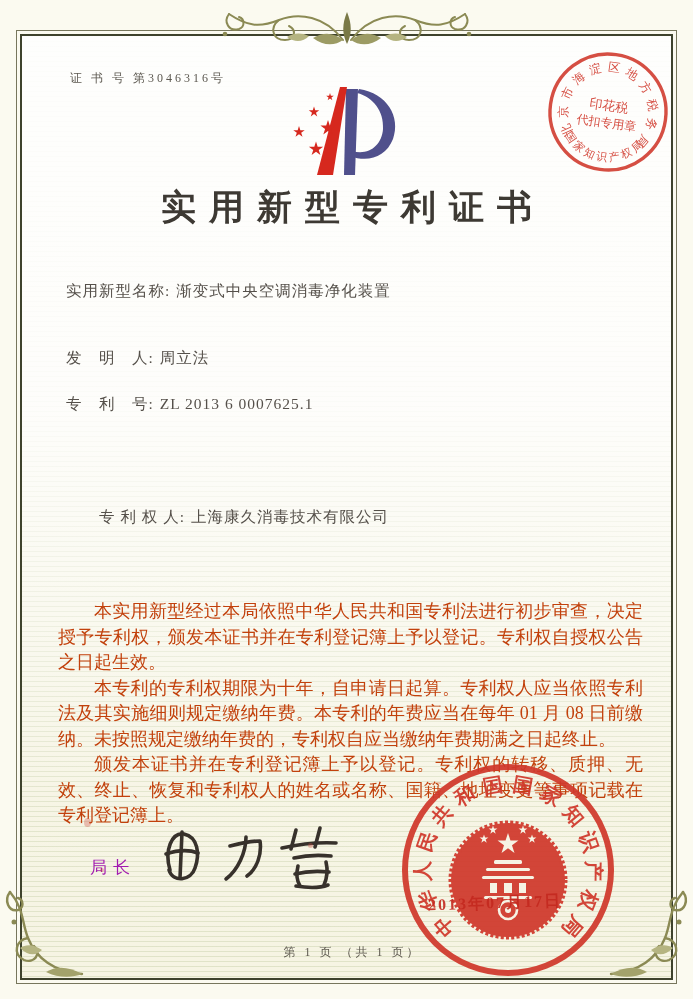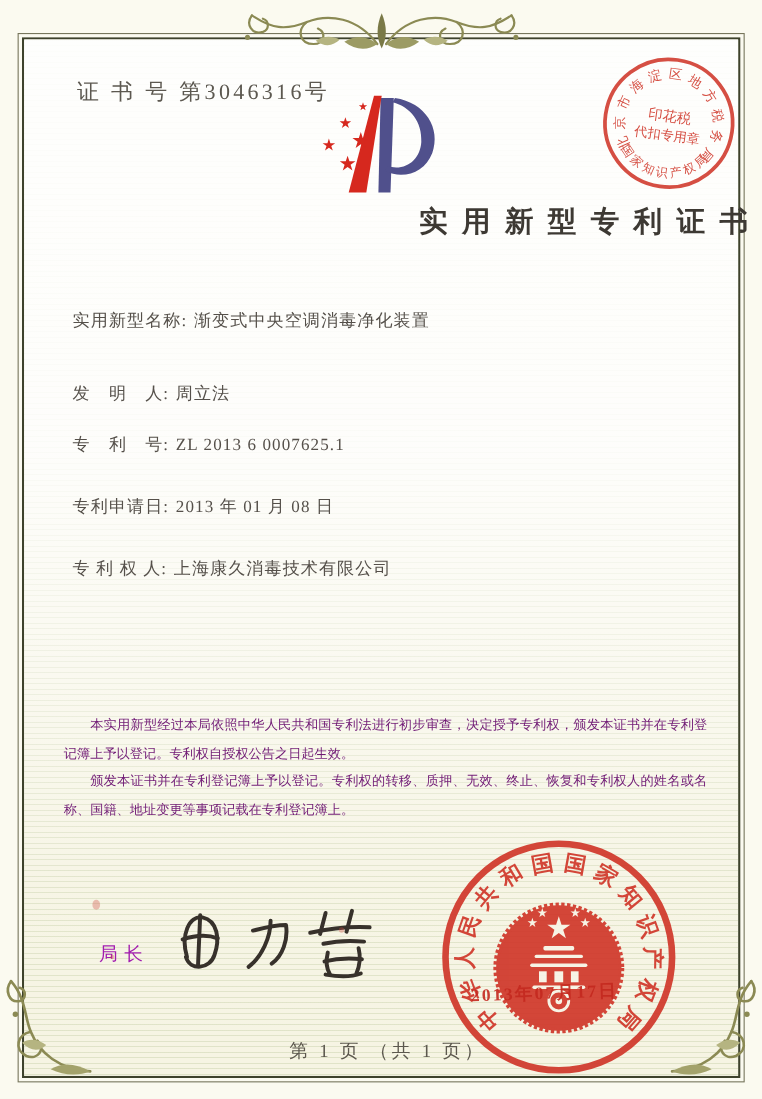--- a/index.html
+++ b/index.html
@@ -30,43 +30,43 @@
     position:absolute;inset:0;
     background:linear-gradient(180deg,
       rgba(255,255,255,0.92) 0%,
       rgba(255,255,255,0.85) 40%,
       rgba(255,255,255,0.45) 62%,
       rgba(255,255,255,0.08) 82%,
       rgba(255,255,255,0) 100%);
   }
   .abs{position:absolute;}
   .cert-number{
-    left:70px;top:70px;font-size:20px;color:#5c5850;letter-spacing:3px;
+    left:70px;top:70px;font-size:12px;color:#5c5850;letter-spacing:3px;
   }
   .title{
-    left:0;right:0;top:184px;text-align:right;
-    font-size:26px;font-weight:600;color:#3d3933;letter-spacing:13px;
+    left:0;right:0;top:184px;text-align:center;
+    font-size:35px;font-weight:600;color:#3d3933;letter-spacing:13px;
     text-indent:13px;
   }
   .field{
     left:66px;right:50px;font-size:15.5px;color:#55504a;letter-spacing:1px;
     white-space:nowrap;
   }
   .field .val{margin-left:6px;}
   .paras{
     left:58px;right:50px;top:599px;
-    font-size:12px;color:#701a75;line-height:25.5px;text-align:justify;margin-top:48px;
+    font-size:18px;color:#c2410c;line-height:25.5px;text-align:justify;
   }
   .paras p{margin:0;text-indent:2em;}
   .sig-title{
     left:90px;top:856px;font-size:17px;color:#a21caf;letter-spacing:6px;
   }
   .footer{
     left:12px;right:0;top:944px;text-align:center;
-    font-size:17px;color:#5c584e;letter-spacing:3px;
+    font-size:12px;color:#5c584e;letter-spacing:3px;
   }
   .red-date{
     left:428px;top:893px;font-size:16px;color:#c4291f;letter-spacing:2px;
     transform:rotate(-2deg);font-weight:600;opacity:.9;
   }
   .seal-tax{left:546px;top:50px;transform:rotate(8deg);opacity:.88;}
   .seal-main{left:398px;top:760px;opacity:.92;}
   .ornament{color:#8b8a54;}
   .speckle{border-radius:50%;background:rgba(205,80,70,.35);}
   svg text{font-family:"Liberation Serif","DejaVu Serif",serif;}
@@ -143,29 +143,27 @@
 
   <div class="abs field" style="top:348px;">
     <span>发　明　人:</span><span class="val">周立法</span>
   </div>
   <div class="abs field" style="top:281px;">
     <span>实用新型名称:</span><span class="val">渐变式中央空调消毒净化装置</span>
   </div>
   <div class="abs field" style="top:394px;">
     <span>专　利　号:</span><span class="val">ZL 2013 6 0007625.1</span>
   </div>
-  <div class="abs field" style="top:450px;">
-    <span>专利申请日:</span><span class="val">2013 年 01 月 08 日</span>
-  </div>
-  <div class="abs field" style="top:507px;">
+  <div class="abs field" style="top:507px;margin-left:33px;">
     <span>专 利 权 人:</span><span class="val">上海康久消毒技术有限公司</span>
   </div>
 
   <div class="abs paras">
     <p>本实用新型经过本局依照中华人民共和国专利法进行初步审查，决定授予专利权，颁发本证书并在专利登记簿上予以登记。专利权自授权公告之日起生效。</p>
+    <p>本专利的专利权期限为十年，自申请日起算。专利权人应当依照专利法及其实施细则规定缴纳年费。本专利的年费应当在每年 01 月 08 日前缴纳。未按照规定缴纳年费的，专利权自应当缴纳年费期满之日起终止。</p>
     <p>颁发本证书并在专利登记簿上予以登记。专利权的转移、质押、无效、终止、恢复和专利权人的姓名或名称、国籍、地址变更等事项记载在专利登记簿上。</p>
   </div>
 
   <div class="abs sig-title">局长</div>
   <svg class="abs" style="left:148px;top:808px;" width="215" height="100" viewBox="0 0 215 100" aria-label="田力普">
     <g fill="none" stroke="#37312b" stroke-width="3.6" stroke-linecap="round" stroke-linejoin="round">
 
       <path d="M22,62 C16,42 24,24 36,26 C50,29 52,46 47,60 C43,73 25,75 21,62"></path>
       <path d="M34,24 L32,70"></path>
       <path d="M18,46 C30,42 42,42 50,45"></path>

